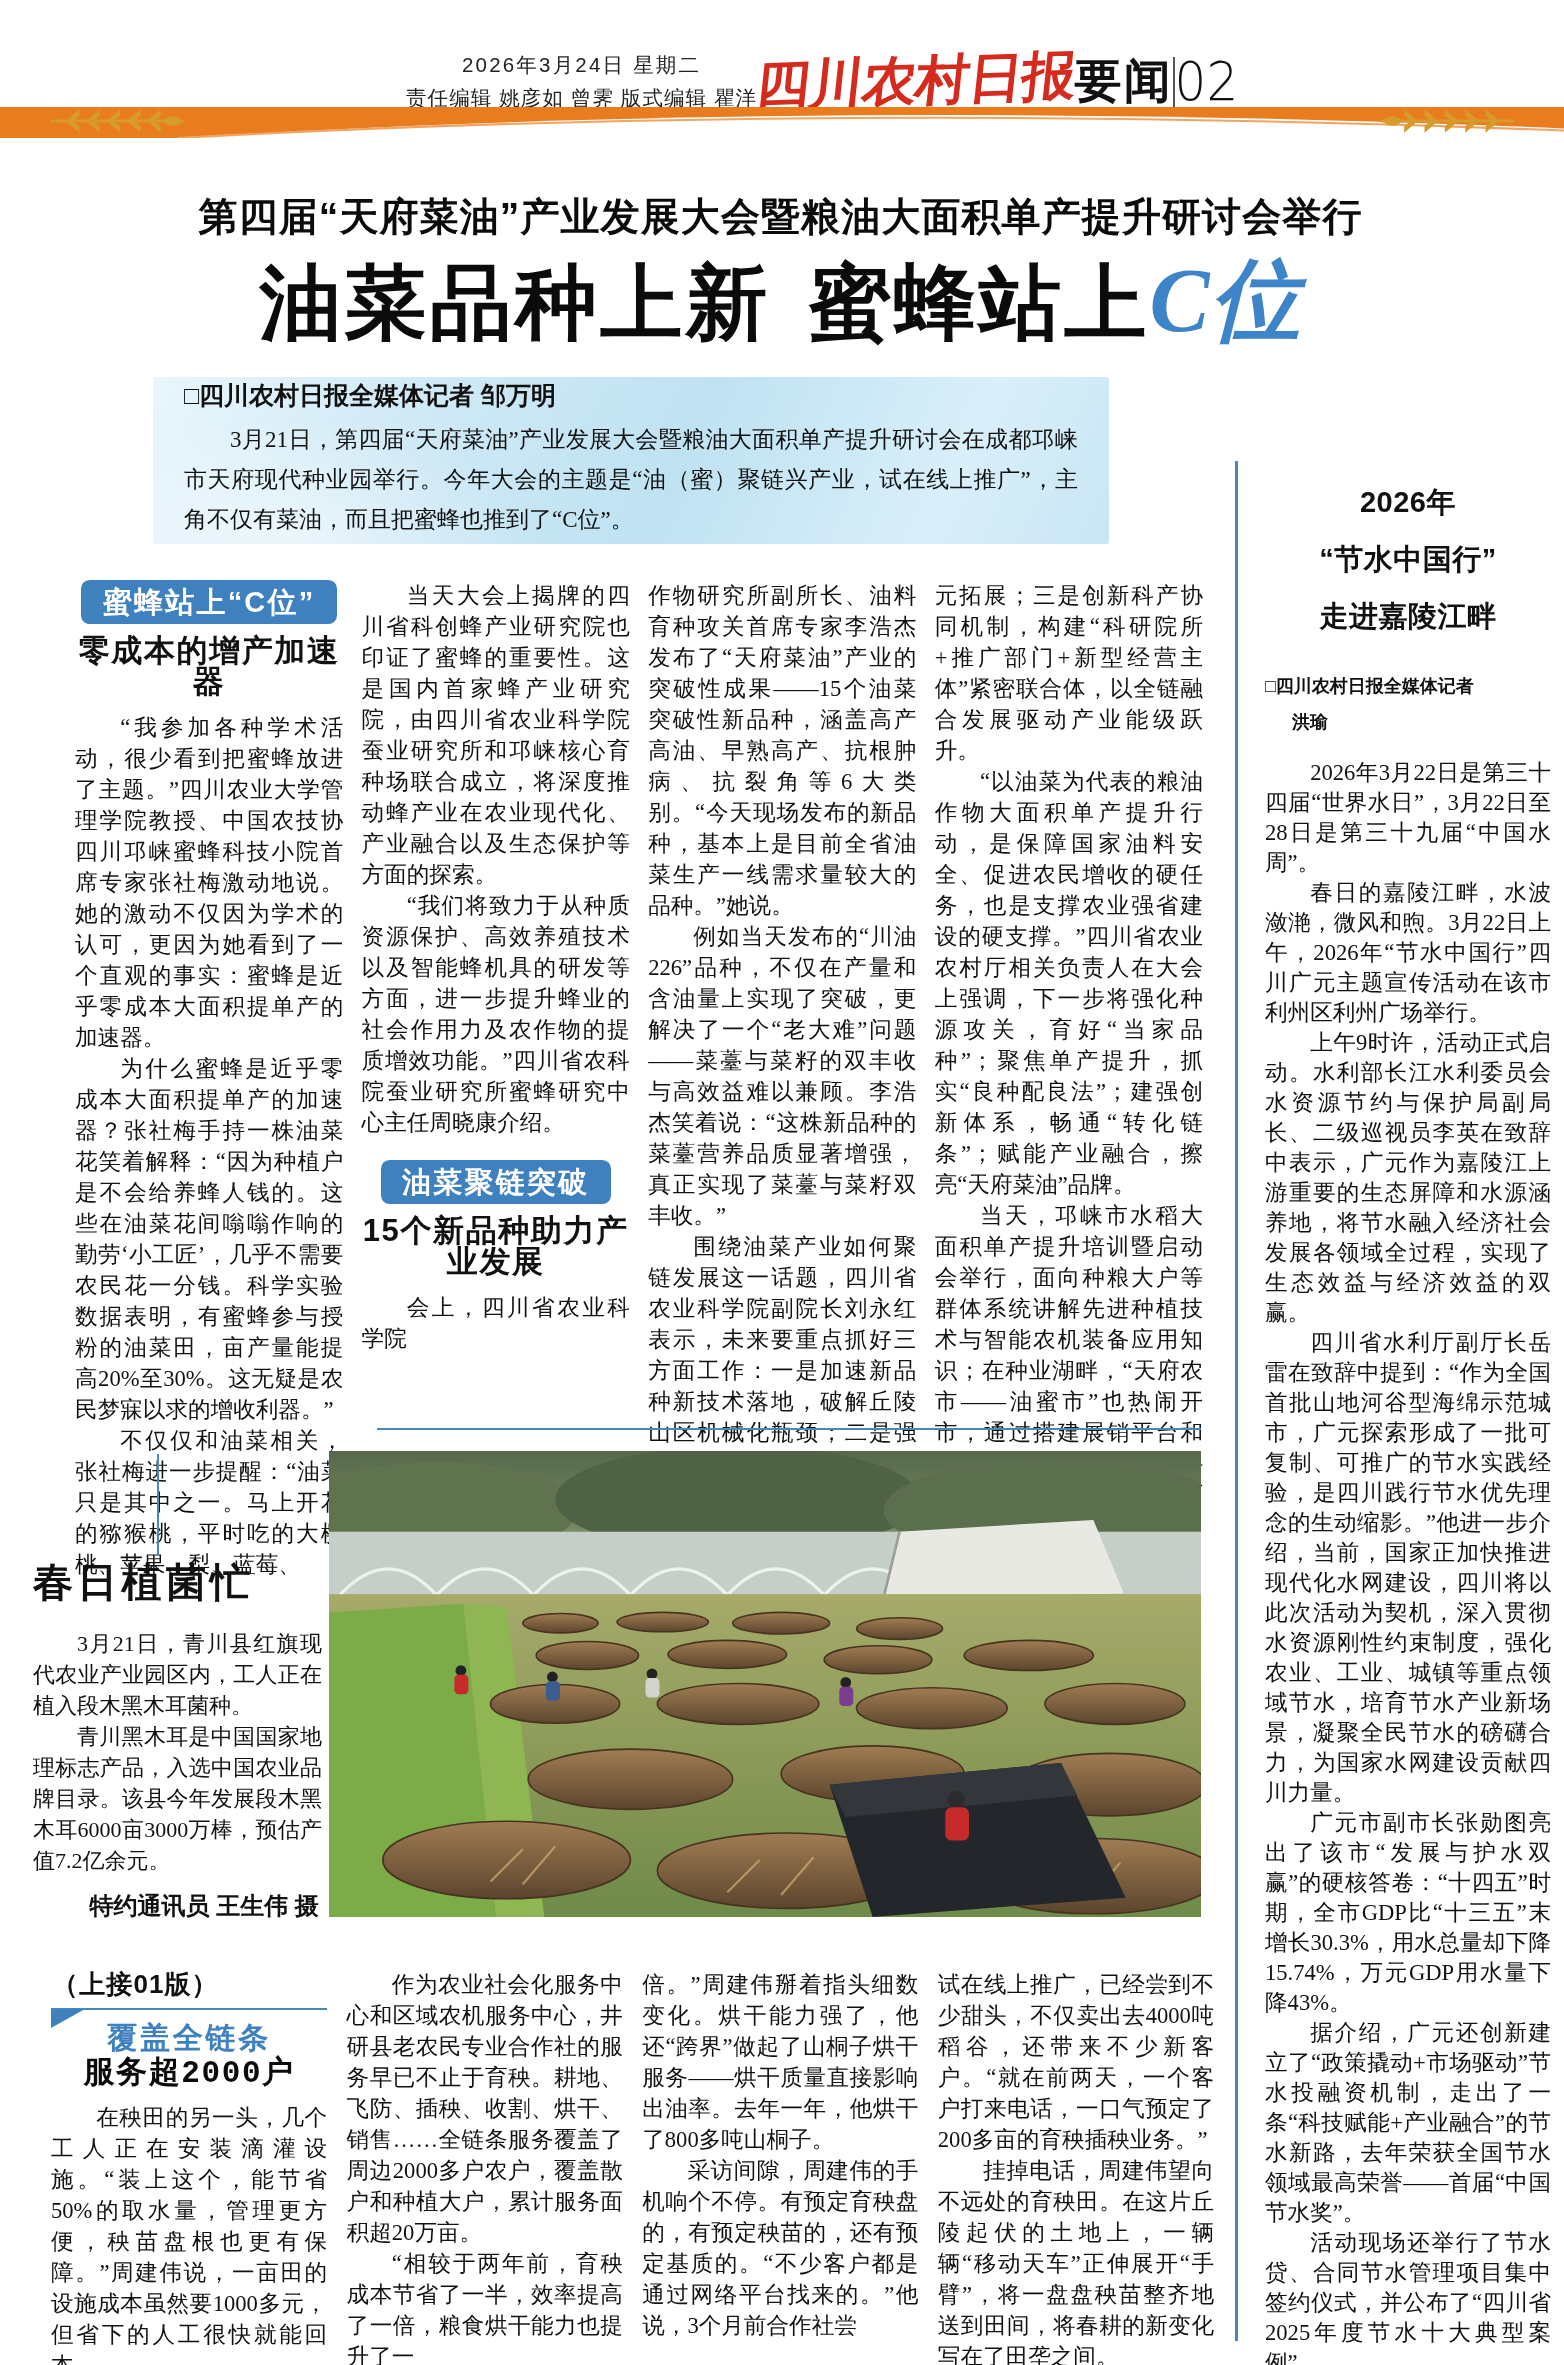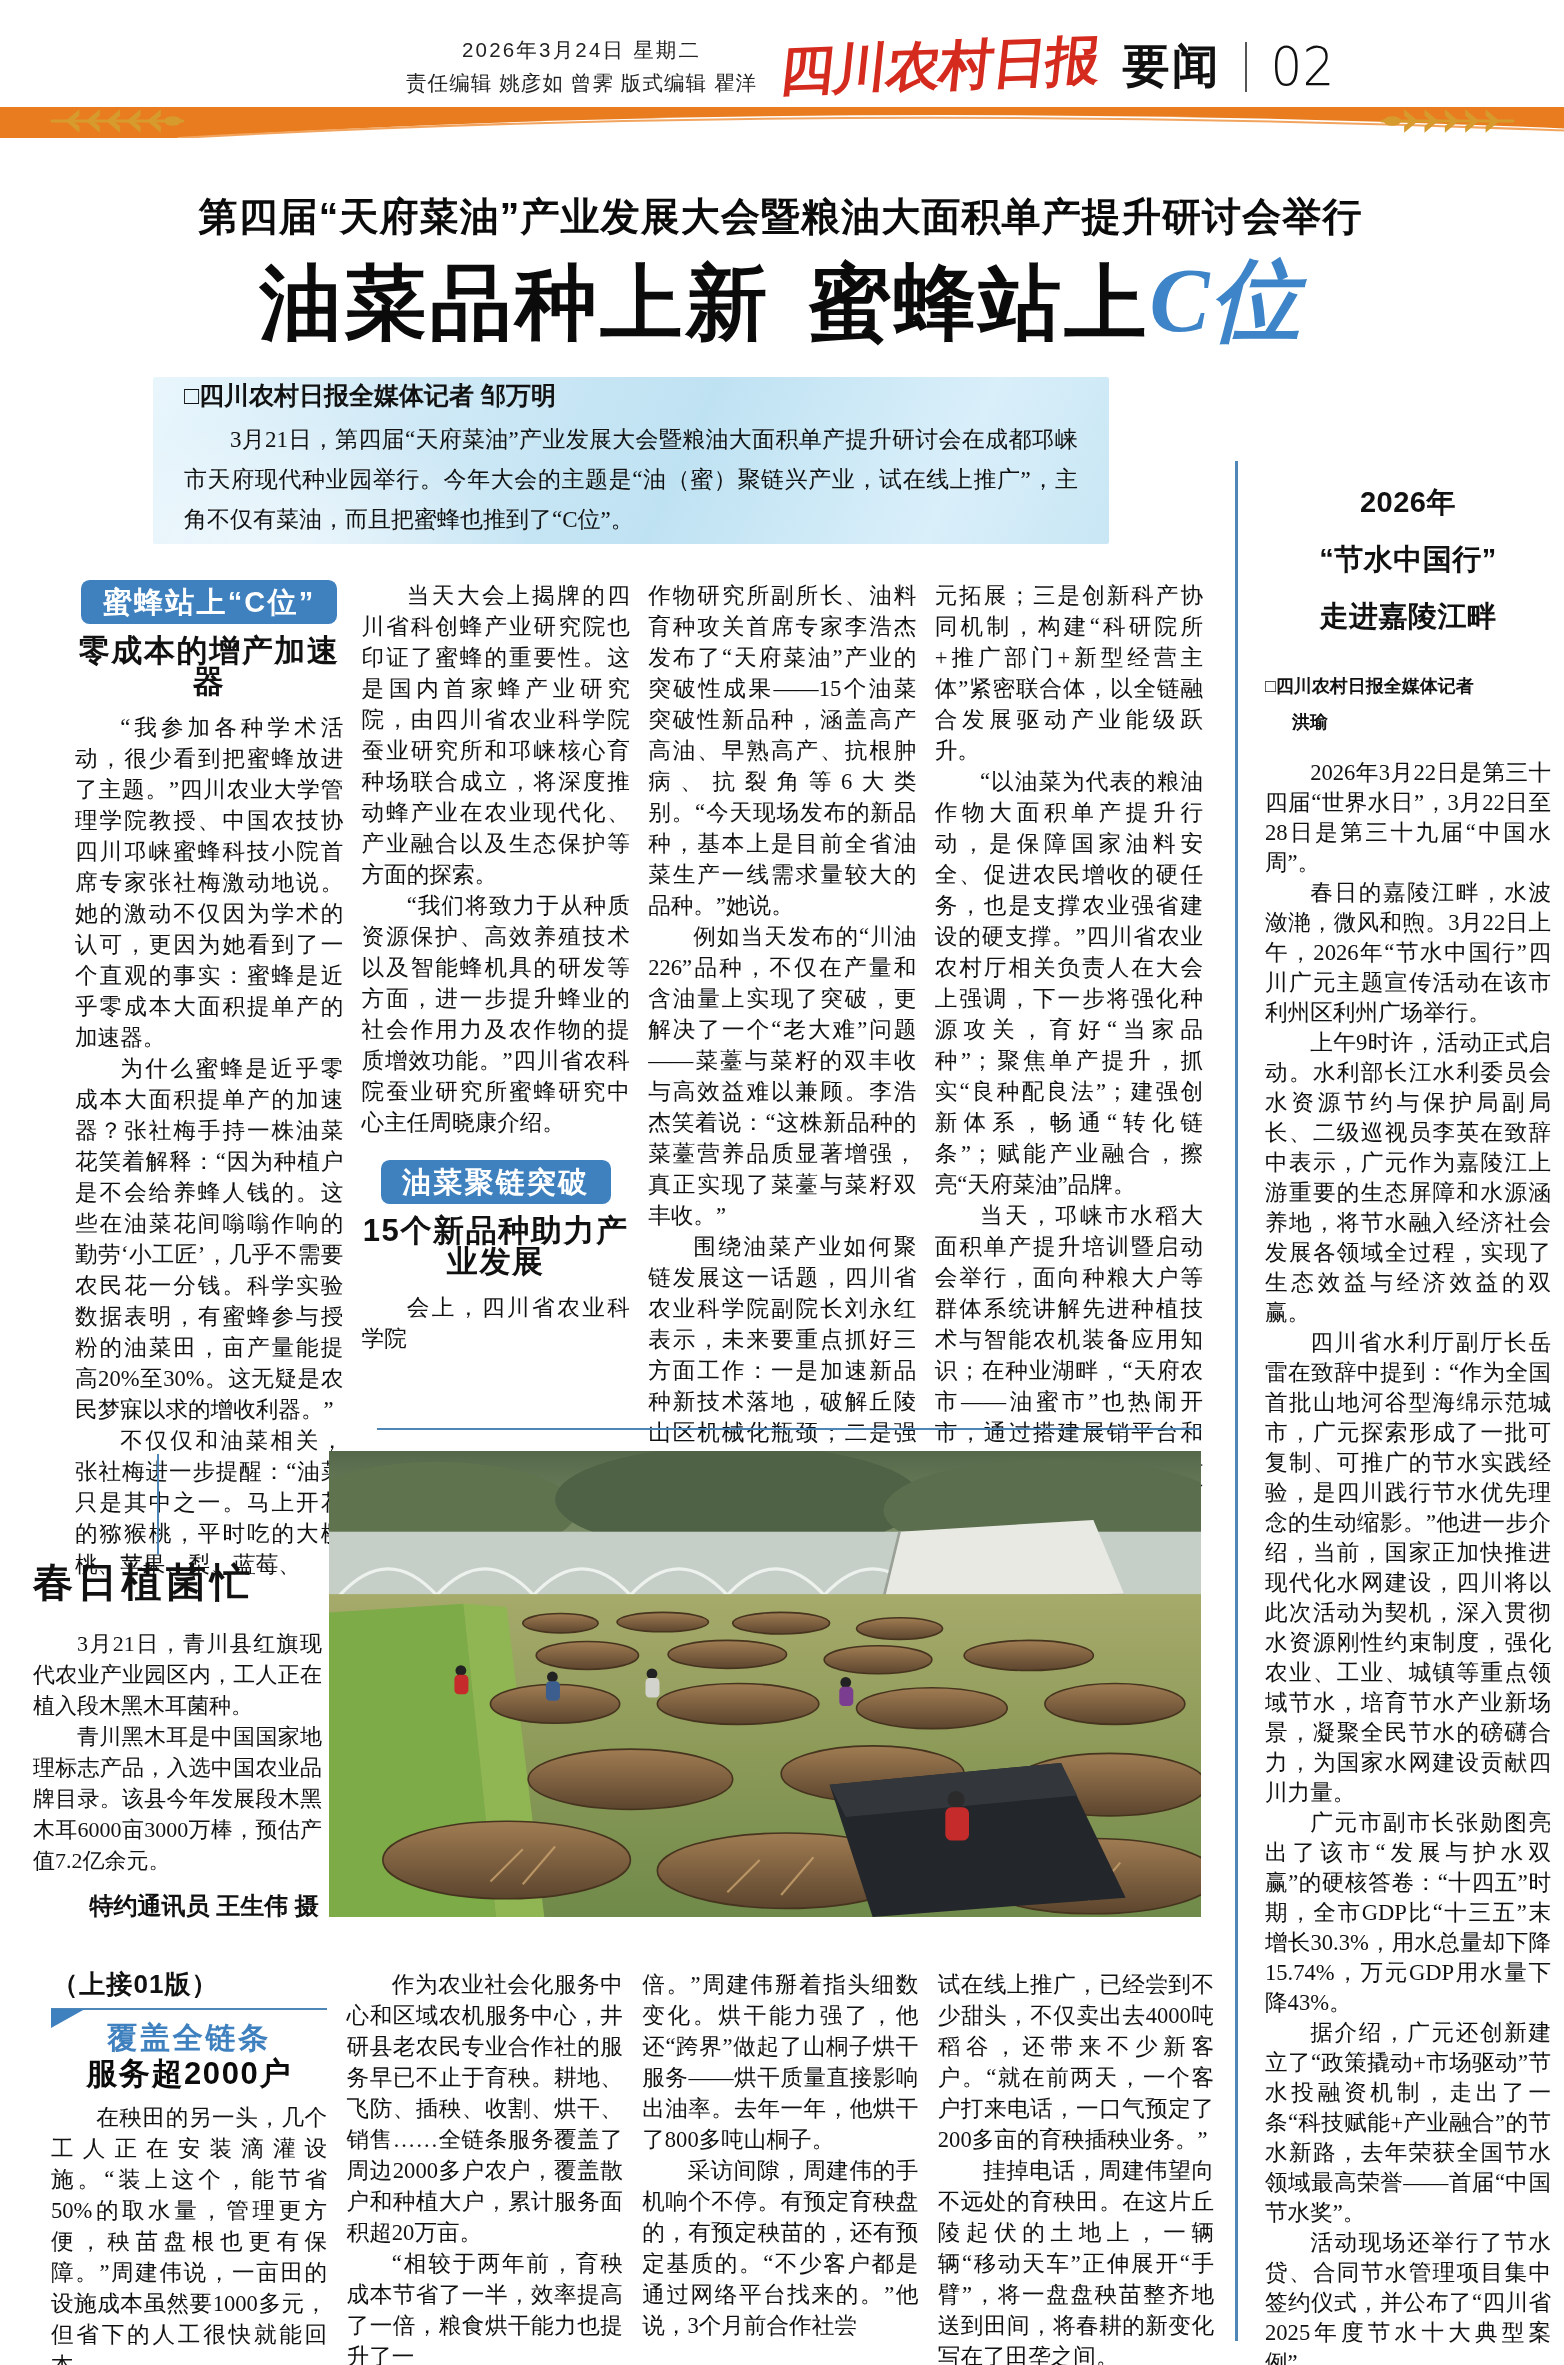--- a/index.html
+++ b/index.html
@@ -1,21 +1,21 @@
 <!DOCTYPE html>
 <html style="font-size:8.6px"><head>
 <meta charset="utf-8">
 <style>
   html,body{margin:0;padding:0;}
   body{width:1564px;height:2366px;background:#ffffff;overflow:hidden;position:relative;
        font-family:"Liberation Serif",serif;color:#111;}
   #page{position:absolute;inset:0;}
 
   
-  .header-row{position:absolute;left:406px;top:30px;display:flex;align-items:center;gap:24px;}
+  .header-row{position:absolute;left:406px;top:45px;display:flex;align-items:center;gap:0;}
   .ed-block{text-align:center;font-family:"Liberation Sans",sans-serif;color:#222;}
   .ed-block .l1{font-size:20.5px;letter-spacing:2.2px;margin-bottom:5.4px;}
   .ed-block .l2{font-size:20.5px;letter-spacing:1.1px;}
   .masthead{font-family:"Liberation Sans",sans-serif;font-size:54px;font-weight:900;color:#d42b1e;
             transform:skewX(-8deg) rotate(-2deg);letter-spacing:-1.1px;white-space:nowrap;}
   .section-name{font-family:"Liberation Sans",sans-serif;font-size:47px;font-weight:900;letter-spacing:2.2px;}
   .head-div{width:1.6px;height:50px;background:#555;}
   .page-no{font-family:"DejaVu Sans",sans-serif;font-size:50px;font-weight:200;transform:scaleY(1.05);}
 
   .orange-band{position:absolute;left:0;top:107px;width:1564px;height:31px;}
@@ -69,21 +69,21 @@
   .bottom-cols{position:absolute;left:51px;top:1969px;width:1163px;display:flex;gap:19.4px;}
   .bcol{flex:1;font-size:22.6px;line-height:31px;text-align:justify;}
   .bcol p{margin:0;text-indent:2em;}
   .bcol p.noind{text-indent:0;}
   .continuation{font-family:"Liberation Sans",sans-serif;font-weight:600;font-size:26px;margin:0 0 3.2px 1.1px;letter-spacing:1.1px;}
   .cutline{position:relative;height:2.2px;background:#4e86b8;margin:7.5px 0 12px;}
   .cutflag{position:absolute;left:0;top:1.6px;width:0;height:0;
            border-top:19.4px solid #3f80bf;border-right:34px solid transparent;}
   .bbadge{color:#3f80bf;font-family:"Liberation Sans",sans-serif;font-weight:700;font-size:30px;
           text-align:center;letter-spacing:2.7px;margin:0 0 5.4px;}
-  .bsub{color:#0b0b0b;font-family:Liberation Sans, sans-serif;font-weight:700;font-size:31px;
+  .bsub{color:#0b0b0b;font-family:Liberation Mono, monospace;font-weight:700;font-size:31px;
         text-align:center;letter-spacing:1.6px;margin:0 0 13px;}
 
   
   .side-rule{position:absolute;left:1235px;top:461px;width:2.7px;height:1880px;background:#4e86b8;}
   .sidebar{position:absolute;left:1265px;top:474px;width:286px;}
   .side-title{font-family:"Liberation Sans",sans-serif;font-weight:900;font-size:29px;line-height:57px;
               text-align:center;letter-spacing:0.5px;}
   .side-byline{margin-top:22.6px;font-family:"Liberation Sans",sans-serif;font-weight:700;font-size:18px;line-height:36px;}
   .side-byline .b2{padding-left:27px;}
   .side-body{margin-top:18.3px;font-size:22.6px;line-height:30px;text-align:justify;}

